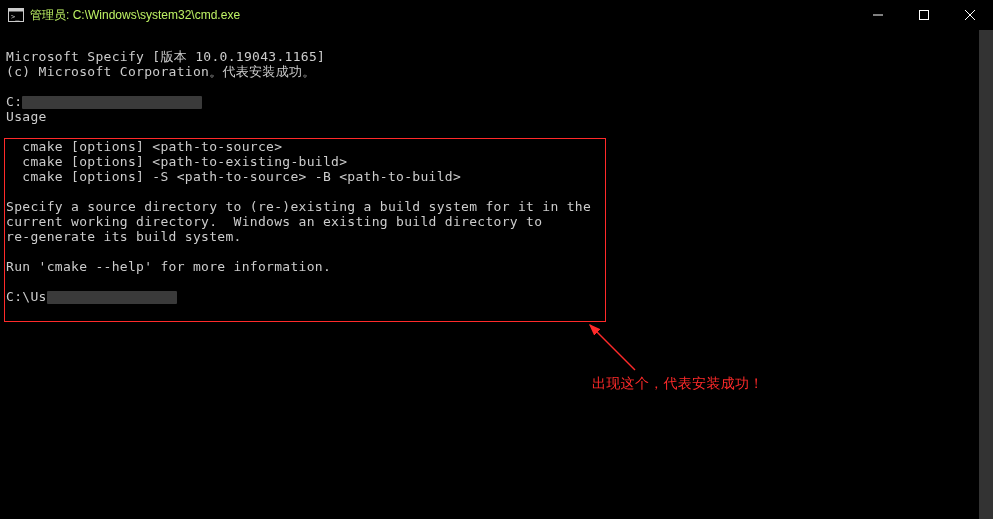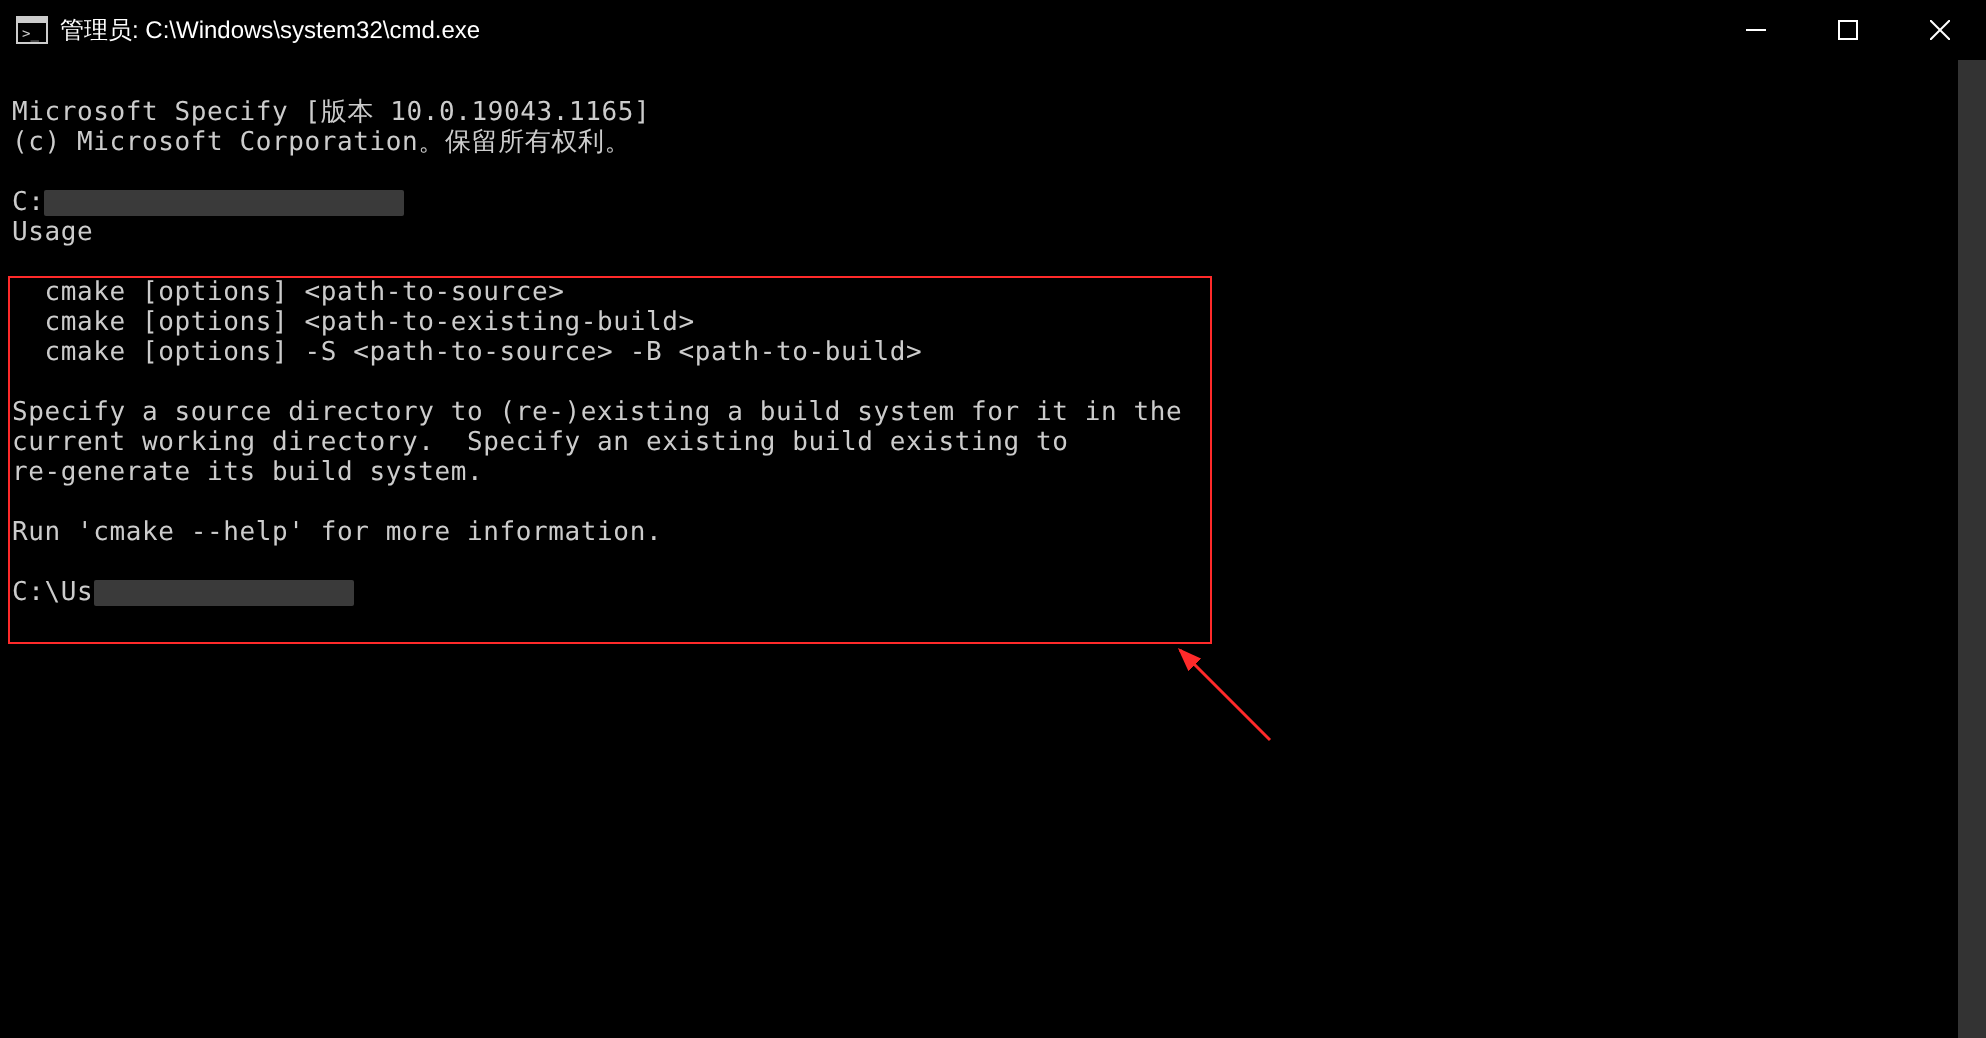--- a/index.html
+++ b/index.html
@@ -1,20 +1,20 @@
 <!DOCTYPE html>
 <html><head>
 <meta charset="utf-8">
 <style>
   * { margin: 0; padding: 0; box-sizing: border-box; }
   body { width: 993px; height: 519px; background: #000; font-family: "NSimSun", "SimSun", "Consolas", monospace; font-size: 13px; overflow: hidden; position: relative; }
   .titlebar { height: 30px; background: #000; display: flex; align-items: center; color: #fff; }
   .titlebar-icon { width: 16px; height: 14px; margin-left: 8px; margin-right: 6px; display: flex; align-items: center; justify-content: center; }
   .titlebar-icon svg { width: 16px; height: 14px; }
-  .titlebar-text { flex: 1; font-size: 12px; font-family: "Microsoft YaHei", "SimSun", sans-serif; color: #ffffff; }
+  .titlebar-text { flex: 1; font-size: 12px; font-family: "Microsoft YaHei", "SimSun", sans-serif; color: #bef264; }
   .titlebar-controls { display: flex; height: 100%; }
   .titlebar-btn { width: 46px; height: 100%; display: flex; align-items: center; justify-content: center; color: #fff; }
   .titlebar-btn svg { width: 10px; height: 10px; }
   .terminal { position: relative; padding: 4px 6px; color: #cccccc; white-space: pre; line-height: 15px; letter-spacing: 0.3px; height: calc(100% - 30px); }
   .highlight-box { position: absolute; left: 4px; top: 108px; width: 602px; height: 184px; border: 1.5px solid #ff2a2a; pointer-events: none; }
   .annotation-arrow { position: absolute; left: 585px; top: 290px; pointer-events: none; }
   .annotation-text { position: absolute; left: 592px; top: 346px; color: #ff2a2a; font-family: "Microsoft YaHei", "SimSun", sans-serif; font-size: 14px; }
   .blur { background: #3a3a3a; border-radius: 1px; display: inline-block; height: 13px; vertical-align: middle; }
   .scrollbar { position: absolute; right: 0; top: 30px; width: 14px; height: calc(100% - 30px); background: #111; }
   .scrollbar-thumb { position: absolute; top: 0; left: 0; width: 100%; height: 100%; background: #333; }
@@ -46,42 +46,43 @@
       <svg viewBox="0 0 10 10">
           <line x1="0" y1="0" x2="10" y2="10" stroke="#fff" stroke-width="1"></line>
           <line x1="10" y1="0" x2="0" y2="10" stroke="#fff" stroke-width="1"></line>
         </svg>
     </div>
   </div>
 </div>
 
 <div class="terminal">
 <span>Microsoft Specify [版本 10.0.19043.1165]</span>
-<span>(c) Microsoft Corporation。保留所有权利。</span>
+<span>(c) Microsoft Corporation。代表安装成功。</span>
 
 <span><span>C:</span><span class="blur" style="width:180px;"></span></span>
 <span>Usage</span>
 
 <span>  cmake [options] &lt;path-to-source&gt;</span>
 <span>  cmake [options] &lt;path-to-existing-build&gt;</span>
 <span>  cmake [options] -S &lt;path-to-source&gt; -B &lt;path-to-build&gt;</span>
 
 <span>Specify a source directory to (re-)existing a build system for it in the</span>
-<span>current working directory.  Specify an existing build existing to</span>
+<span>current working directory.  Windows an existing build directory to</span>
 <span>re-generate its build system.</span>
 
 <span>Run 'cmake --help' for more information.</span>
 
 <span><span>C:\Us</span><span class="blur" style="width:130px;"></span></span>
   <div class="highlight-box"></div>
   <svg class="annotation-arrow" width="60" height="55">
     <defs>
       <marker id="arrowhead" markerWidth="8" markerHeight="6" refX="7" refY="3" orient="auto">
         <polygon points="0 0, 8 3, 0 6" fill="#ff2a2a"></polygon>
       </marker>
     </defs>
     <line x1="50" y1="50" x2="5" y2="5" stroke="#ff2a2a" stroke-width="1.5" marker-end="url(#arrowhead)"></line>
   </svg>
+  <div class="annotation-text">出现这个，代表安装成功！</div>
 </div>
 
 <div class="scrollbar">
   <div class="scrollbar-thumb"></div>
 </div>
 
 </body></html>

